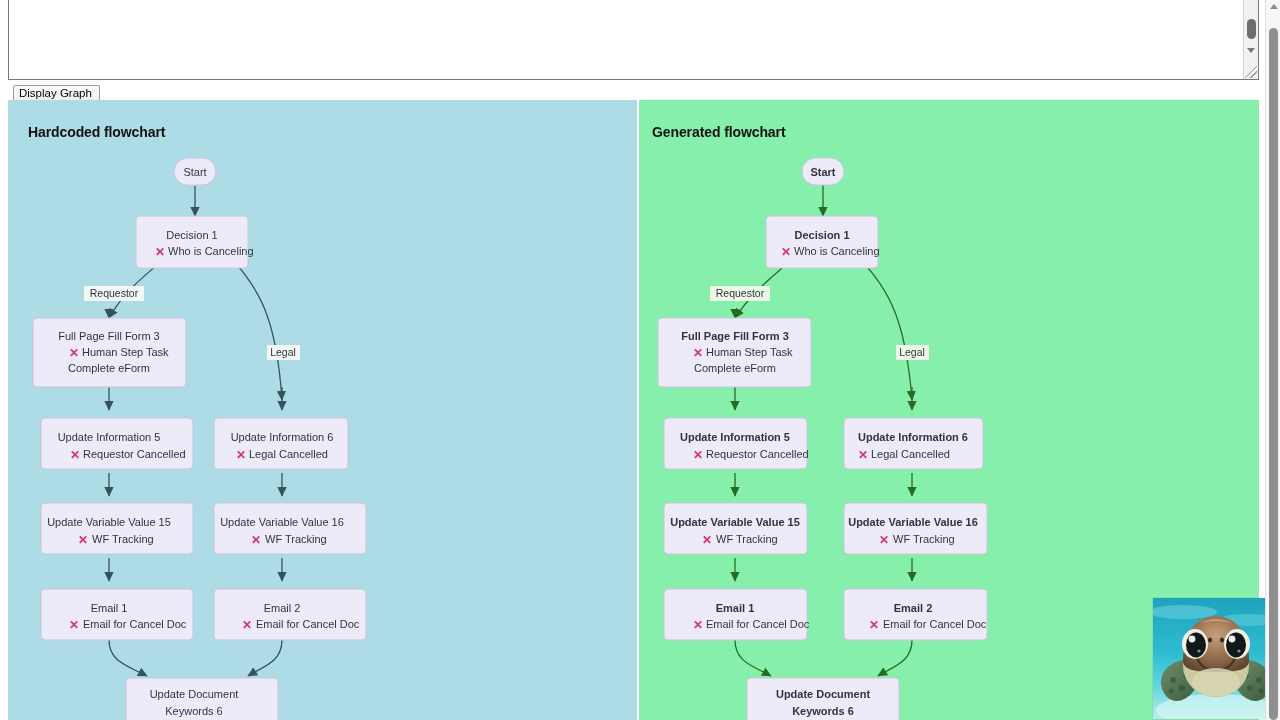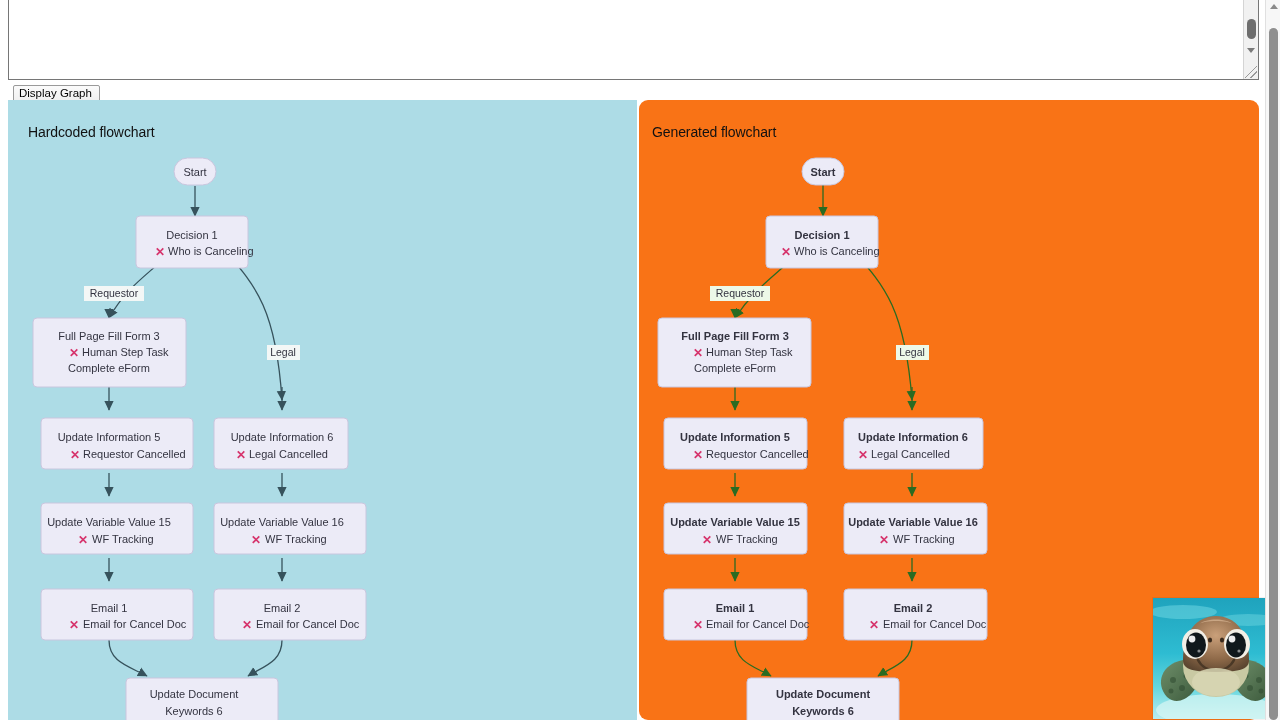--- a/index.html
+++ b/index.html
@@ -66,27 +66,27 @@
   }
 
   
   .panel {
     position: absolute;
     top: 100px;
     height: 620px;
     overflow: hidden;
   }
   .panel-left  { left: 8px;   width: 629px; background: #addce6; }
-  .panel-right { left: 639px; width: 620px; background: #f97316; border-radius: 9px; }
+  .panel-right { left: 639px; width: 620px; background: #86efac; }
 
   .panel-title {
     position: absolute;
     top: 24px;
     font-size: 14px;
-    font-weight: normal;
+    font-weight: bold;
     color: #111111;
     letter-spacing: -0.1px;
   }
   .panel-left  .panel-title { left: 20px; }
   .panel-right .panel-title { left: 13px; }
 
   .flow-svg { position: absolute; left: 0; top: 0; }
 
   
   .nd-title { font-family: "Liberation Sans", sans-serif; font-size: 11px; fill: #333340; }

